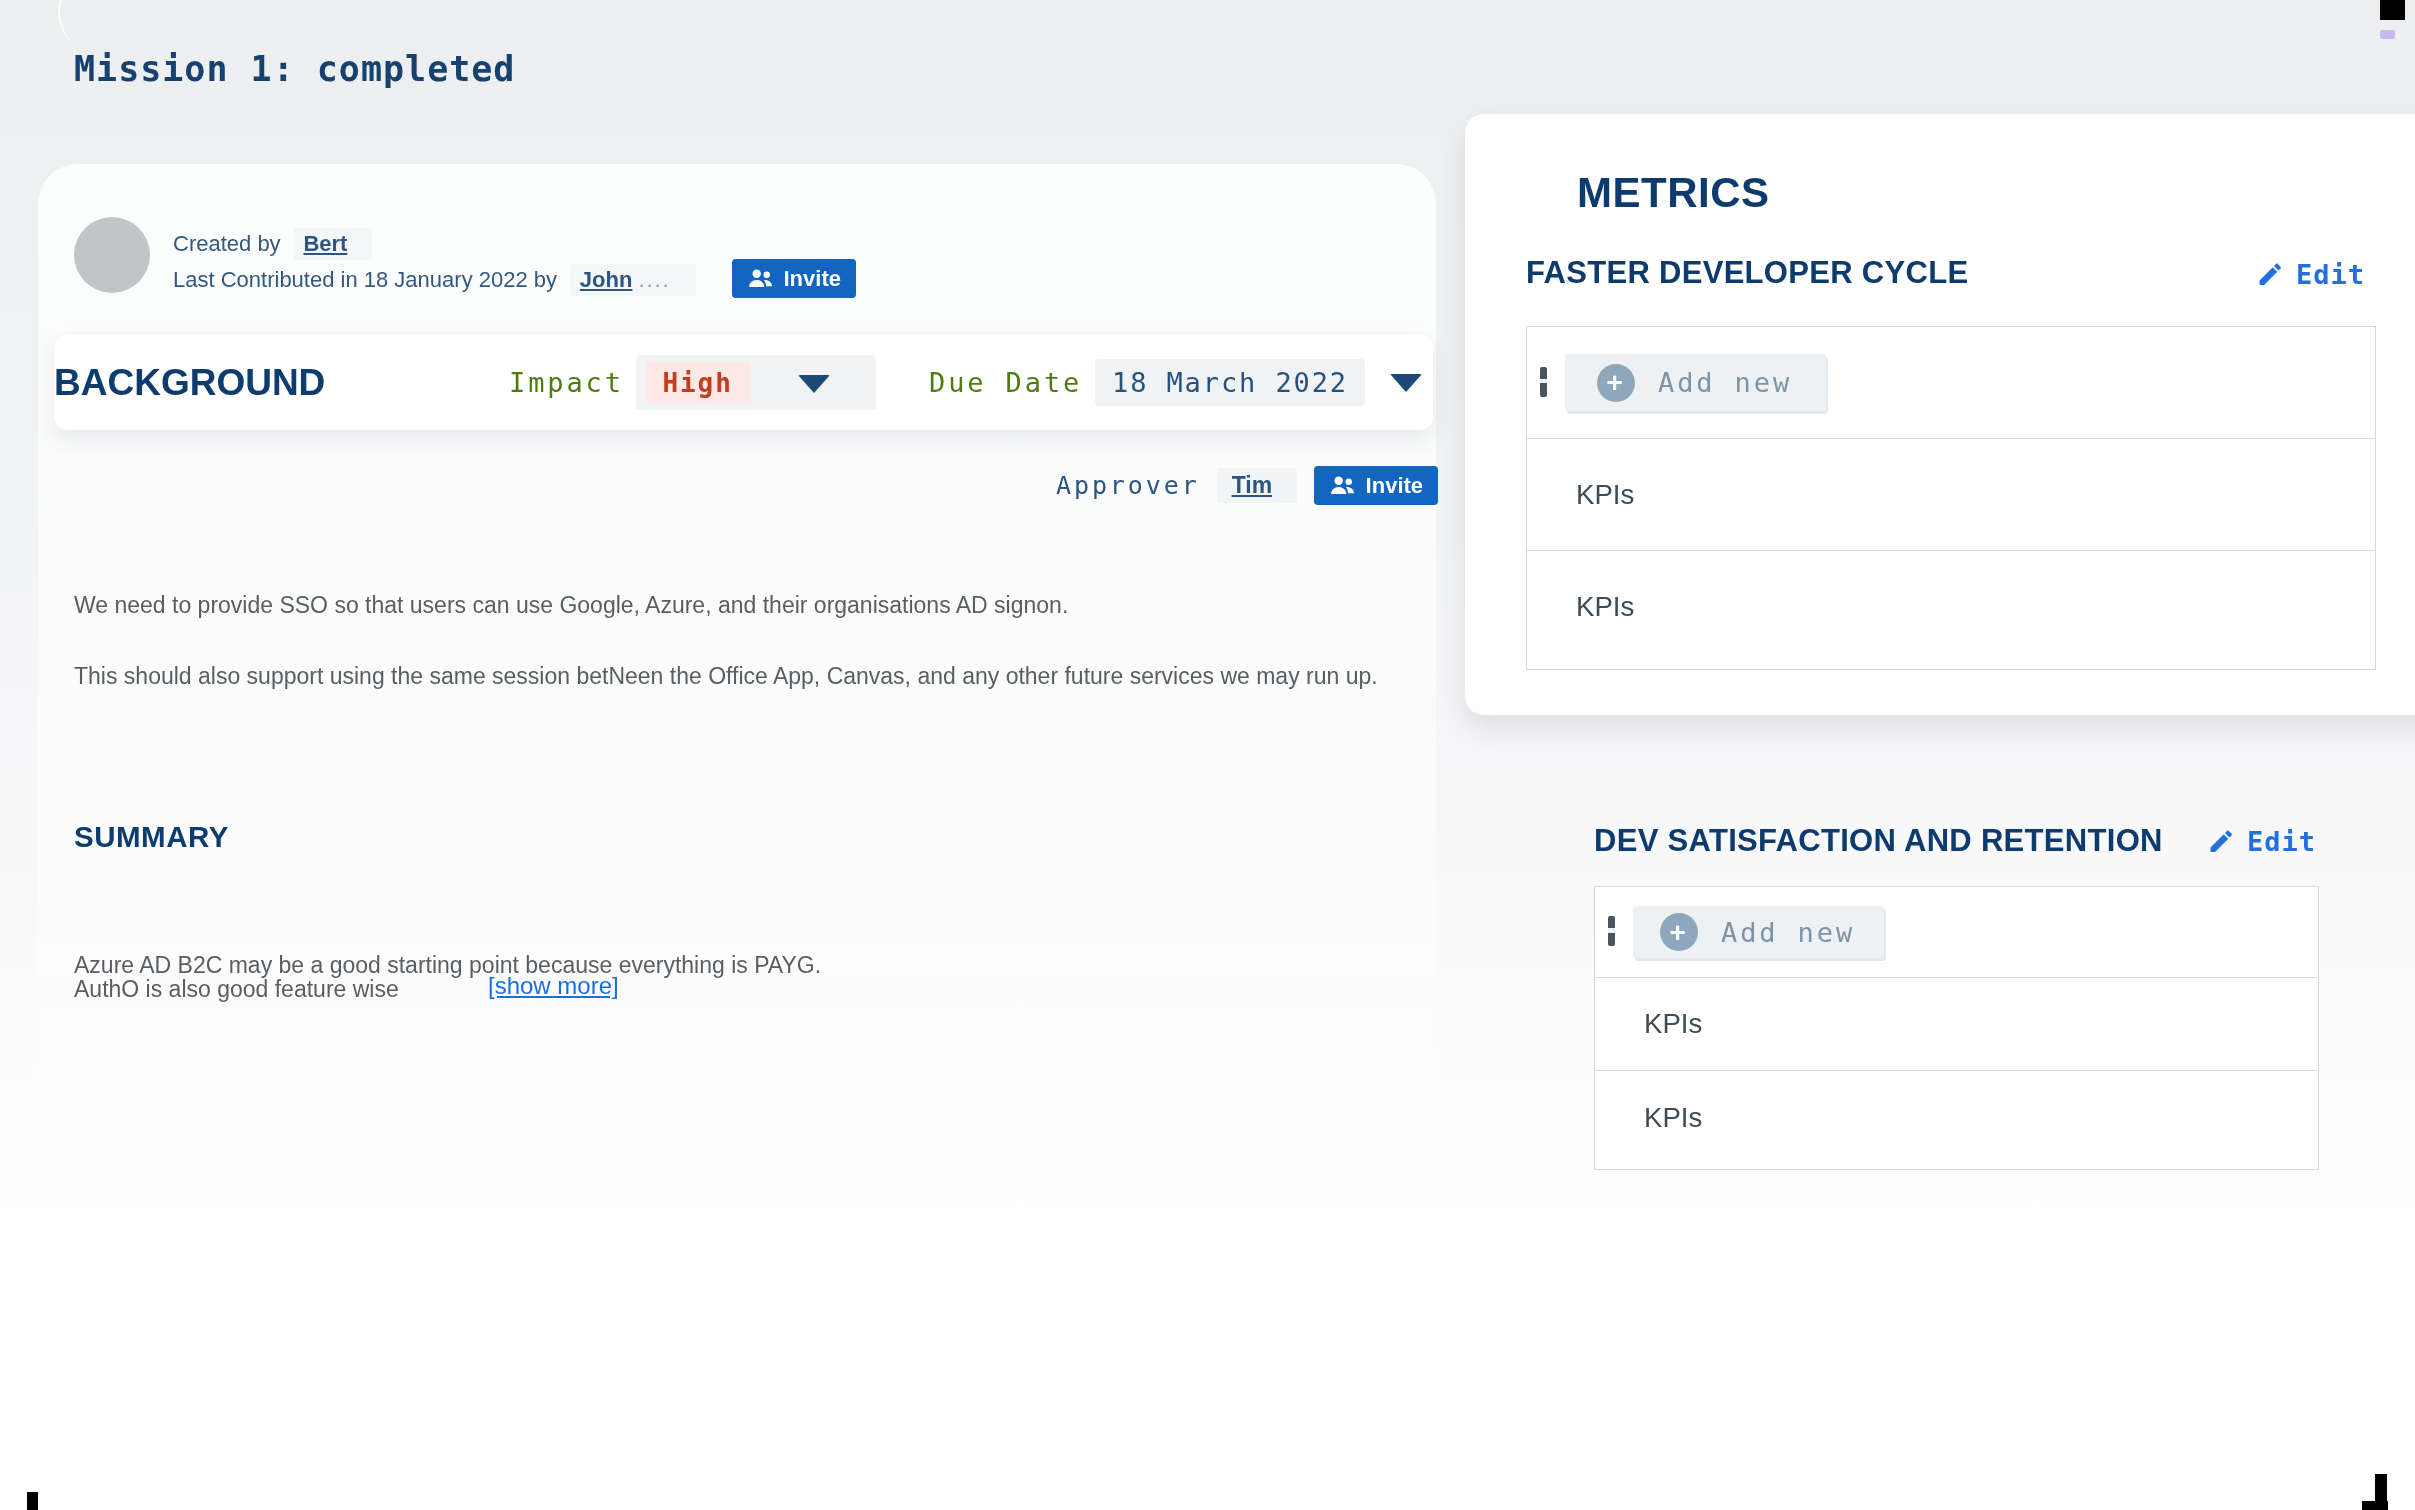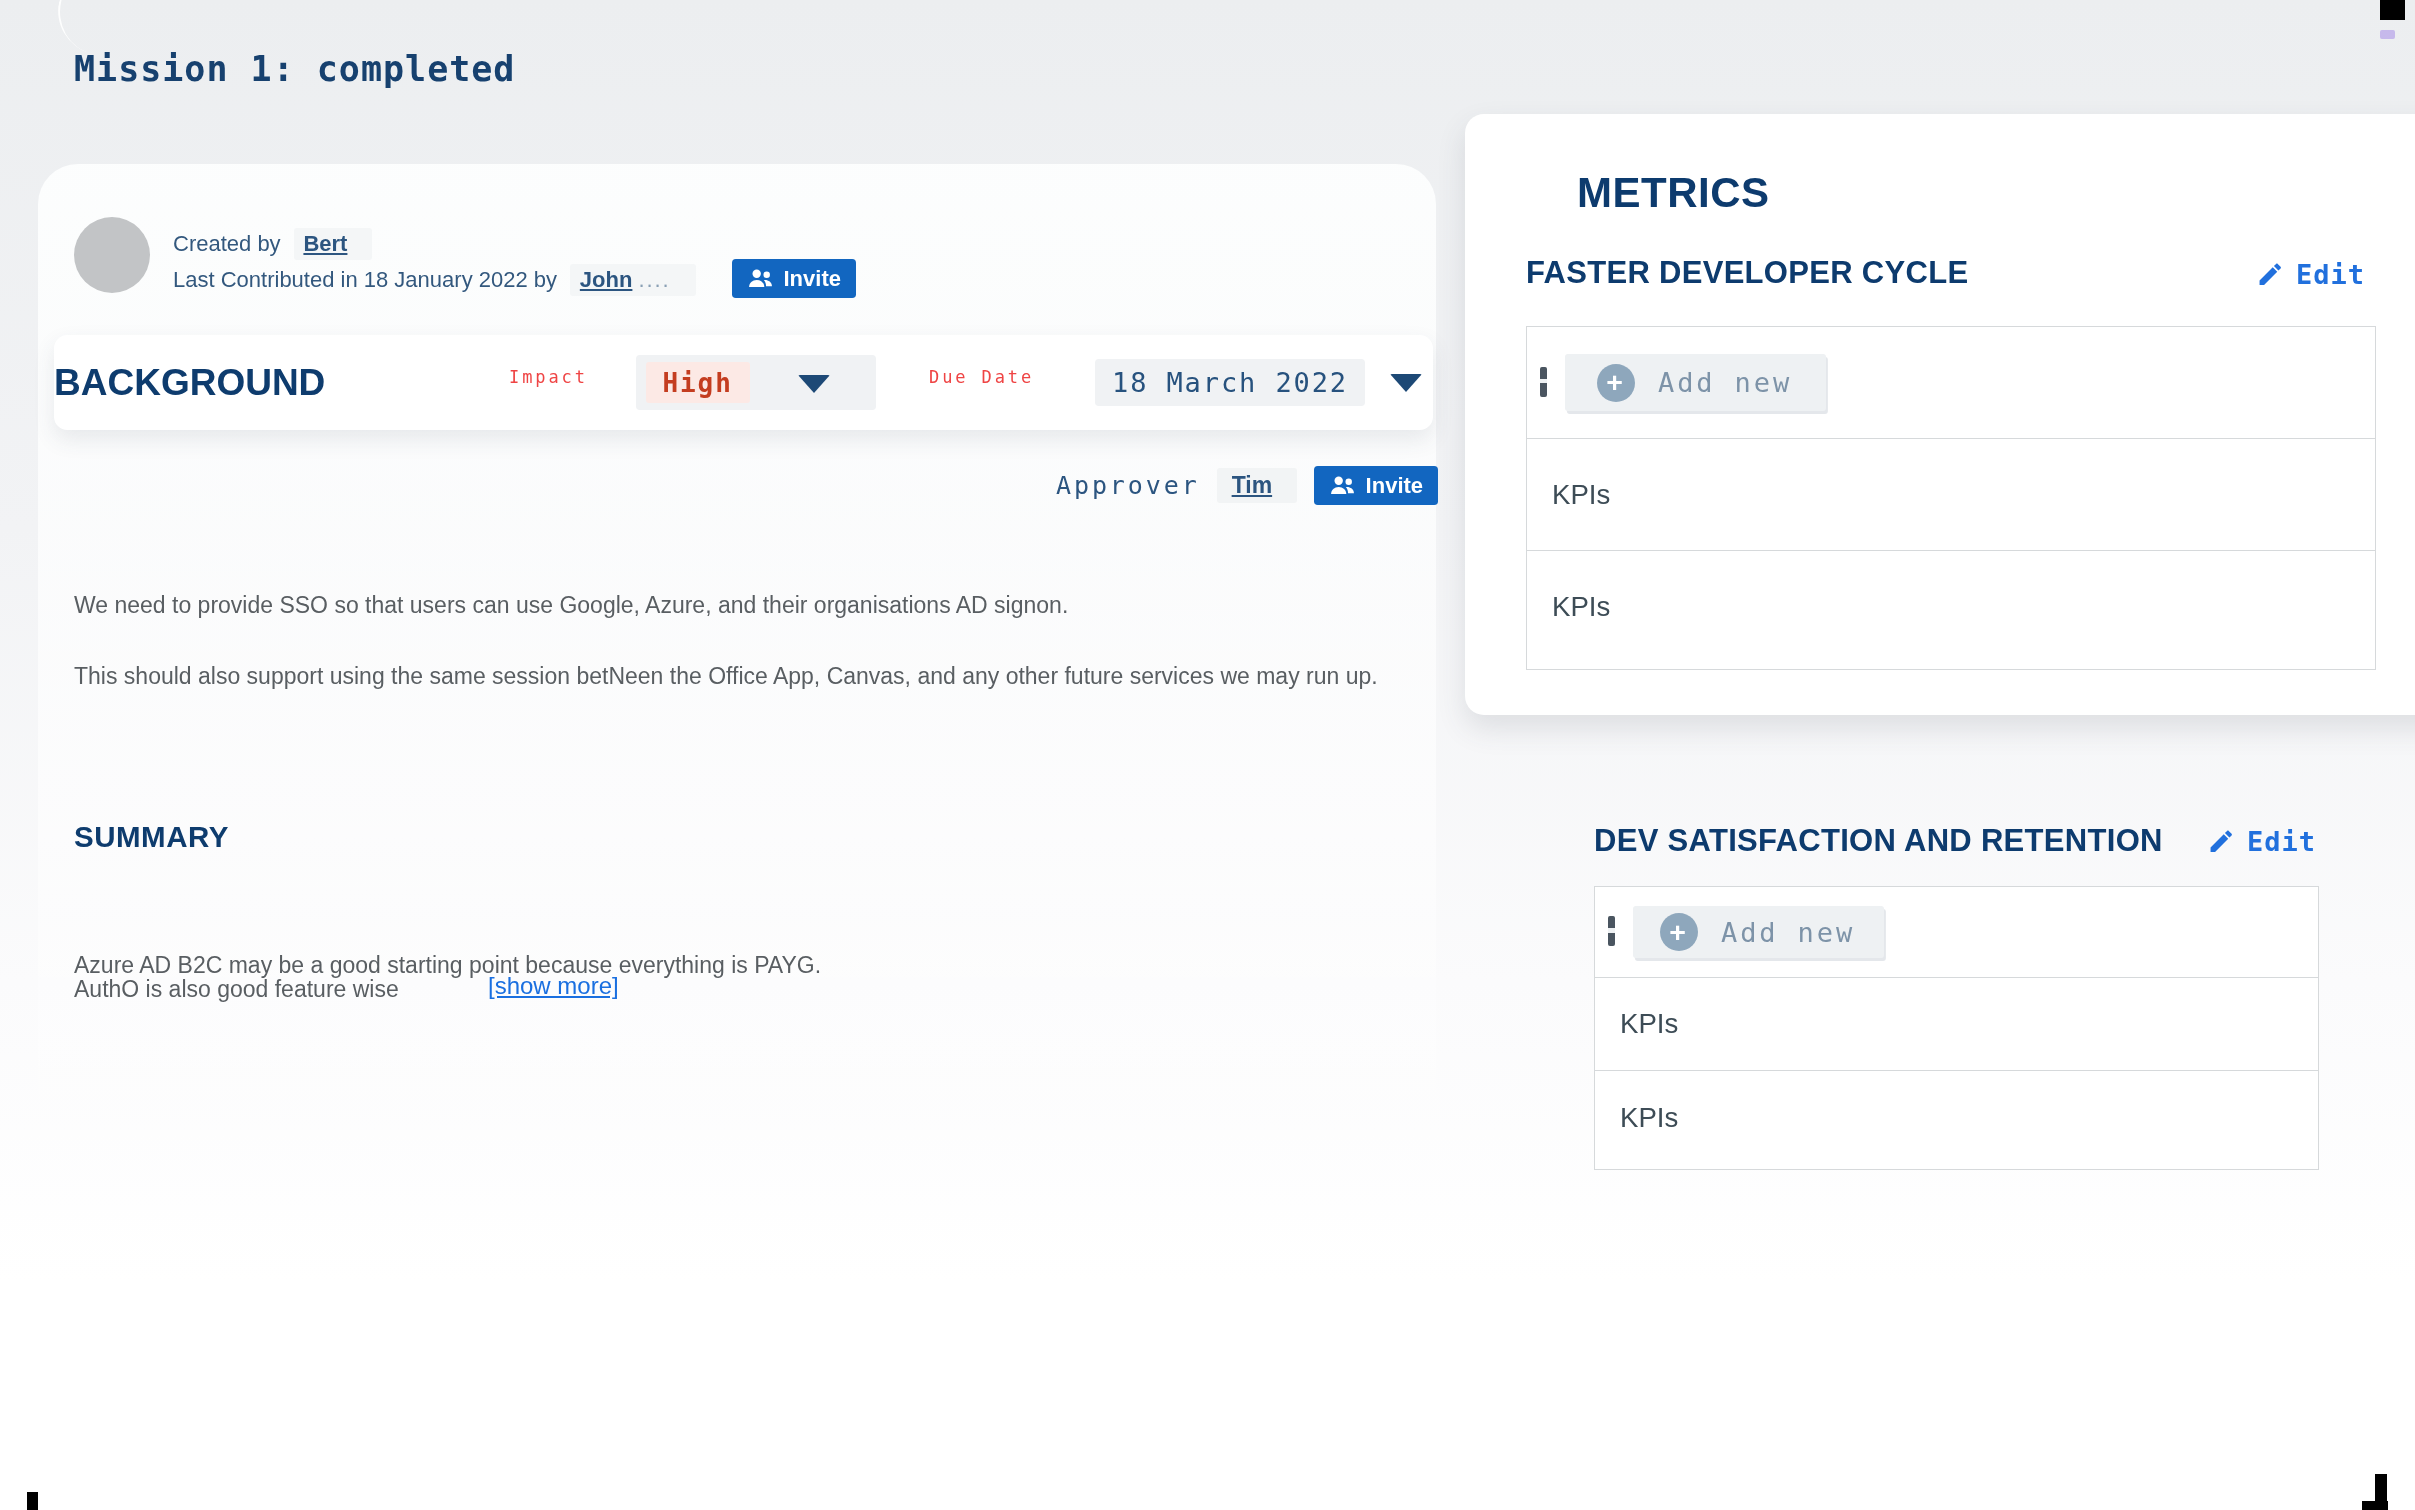--- a/index.html
+++ b/index.html
@@ -57,21 +57,21 @@
   
   .bg-bar{
     position:absolute;left:54px;top:335px;width:1379px;height:95px;
     background:#ffffff;border-radius:13.3px;
     box-shadow:0 9.5px 21px rgba(60,70,85,.10);
     display:flex;align-items:center;
   }
   .bg-title{
     font-size:37px;font-weight:bold;letter-spacing:0px;color:#0e3c6e;
   }
-  .field-label{font-size:17px;color:#ef4444;letter-spacing:2.9px;}
+  .field-label{font-size:27px;color:#4d7c0f;letter-spacing:2.9px;}
   .impact-label{position:absolute;left:455px;top:32px;}
   .impact-control{
     position:absolute;left:582px;top:20px;width:240px;height:55px;
     background:#f0f2f4;border-radius:3.8px;display:flex;align-items:center;cursor:pointer;
   }
   .impact-chip{
     margin-left:9.5px;background:#fce9e5;border-radius:2.9px;padding:5.7px 17px;
     font-size:26px;font-weight:bold;color:#c43d20;letter-spacing:1.9px;
   }
   .dd-arrow{width:0;height:0;border-left:16px solid transparent;border-right:16px solid transparent;
@@ -158,21 +158,21 @@
   .plus-icon{
     width:38px;height:38px;border-radius:50%;background:#8ea7bc;color:#ffffff;
     display:flex;align-items:center;justify-content:center;
     font-size:28.5px;font-weight:bold;line-height:1;
     font-family:"Liberation Sans", sans-serif;
   }
   .handle-artifact{
     position:absolute;left:-25px;top:13.3px;width:6.7px;height:30px;border-radius:1.9px;
     background:linear-gradient(180deg,#4a5560 0 40%,#eef1f3 40% 55%,#4a5560 55% 100%);
   }
-  .kpi-label{margin-left:25px;font-size:27.6px;color:#3d4c56;}
+  .kpi-label{margin-left:49px;font-size:27.6px;color:#3d4c56;}
 
   
   .artifact{position:absolute;background:#000;}
   .a-tr{left:2380px;top:0;width:25px;height:20px;}
   .a-bl{left:27px;top:1492px;width:11.4px;height:18px;}
   .a-br-v{left:2375px;top:1474px;width:12.4px;height:36px;}
   .a-br-h{left:2362px;top:1501px;width:26px;height:9.5px;}
   .a-purple{position:absolute;left:2380px;top:30px;width:15px;height:8.6px;background:#b9a7ea;opacity:.75;border-radius:1.9px;}
 </style>
 </head>

